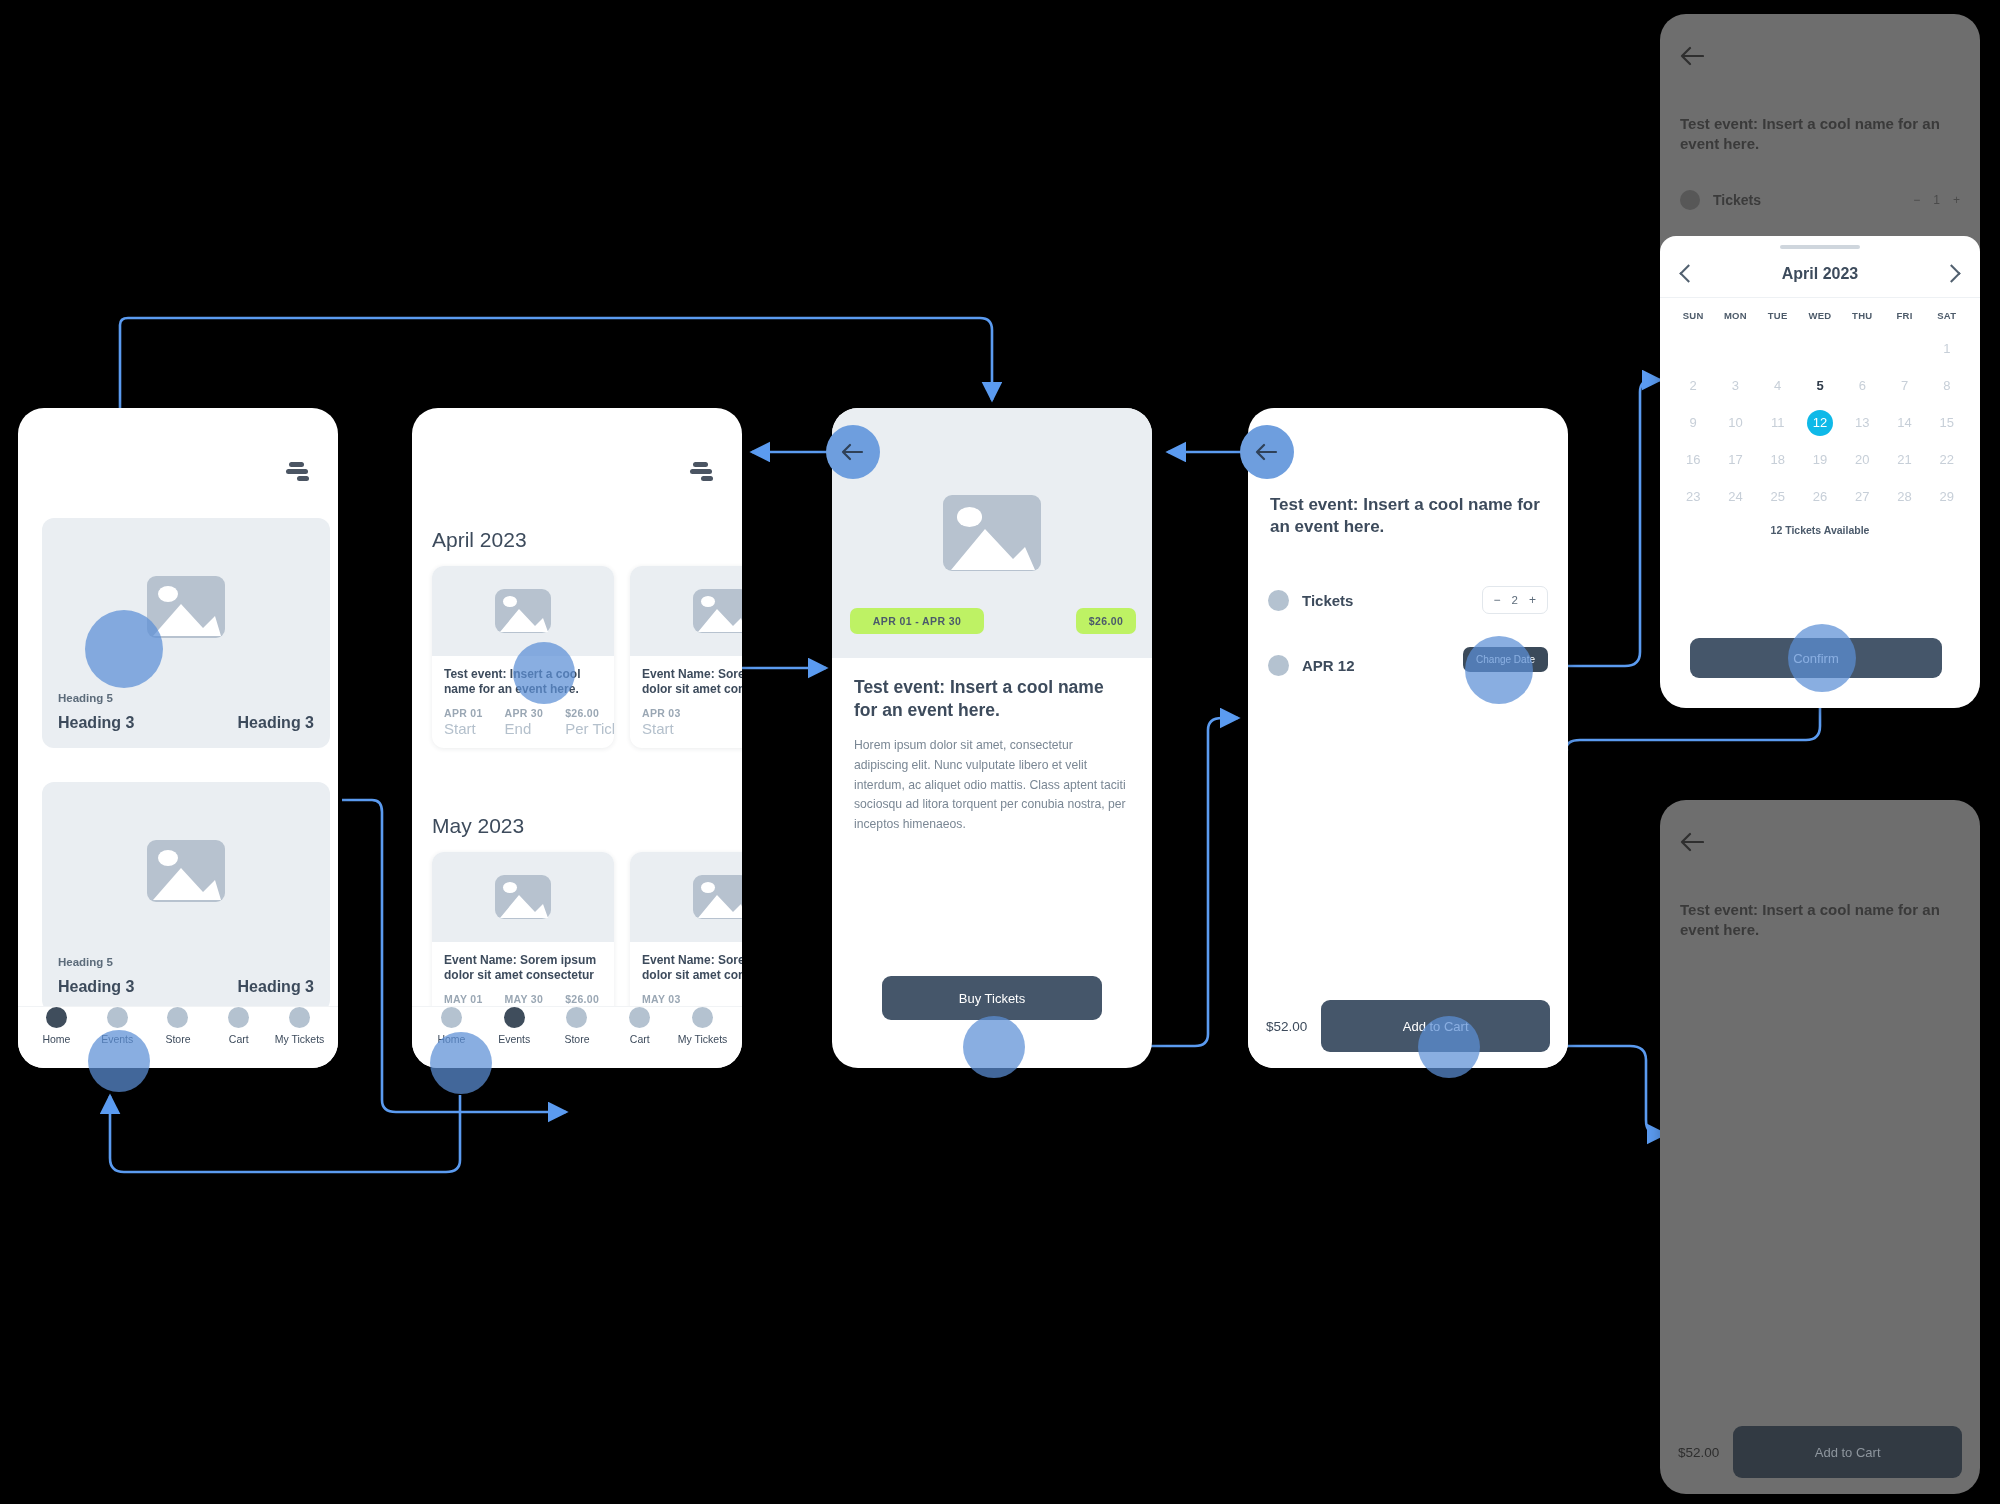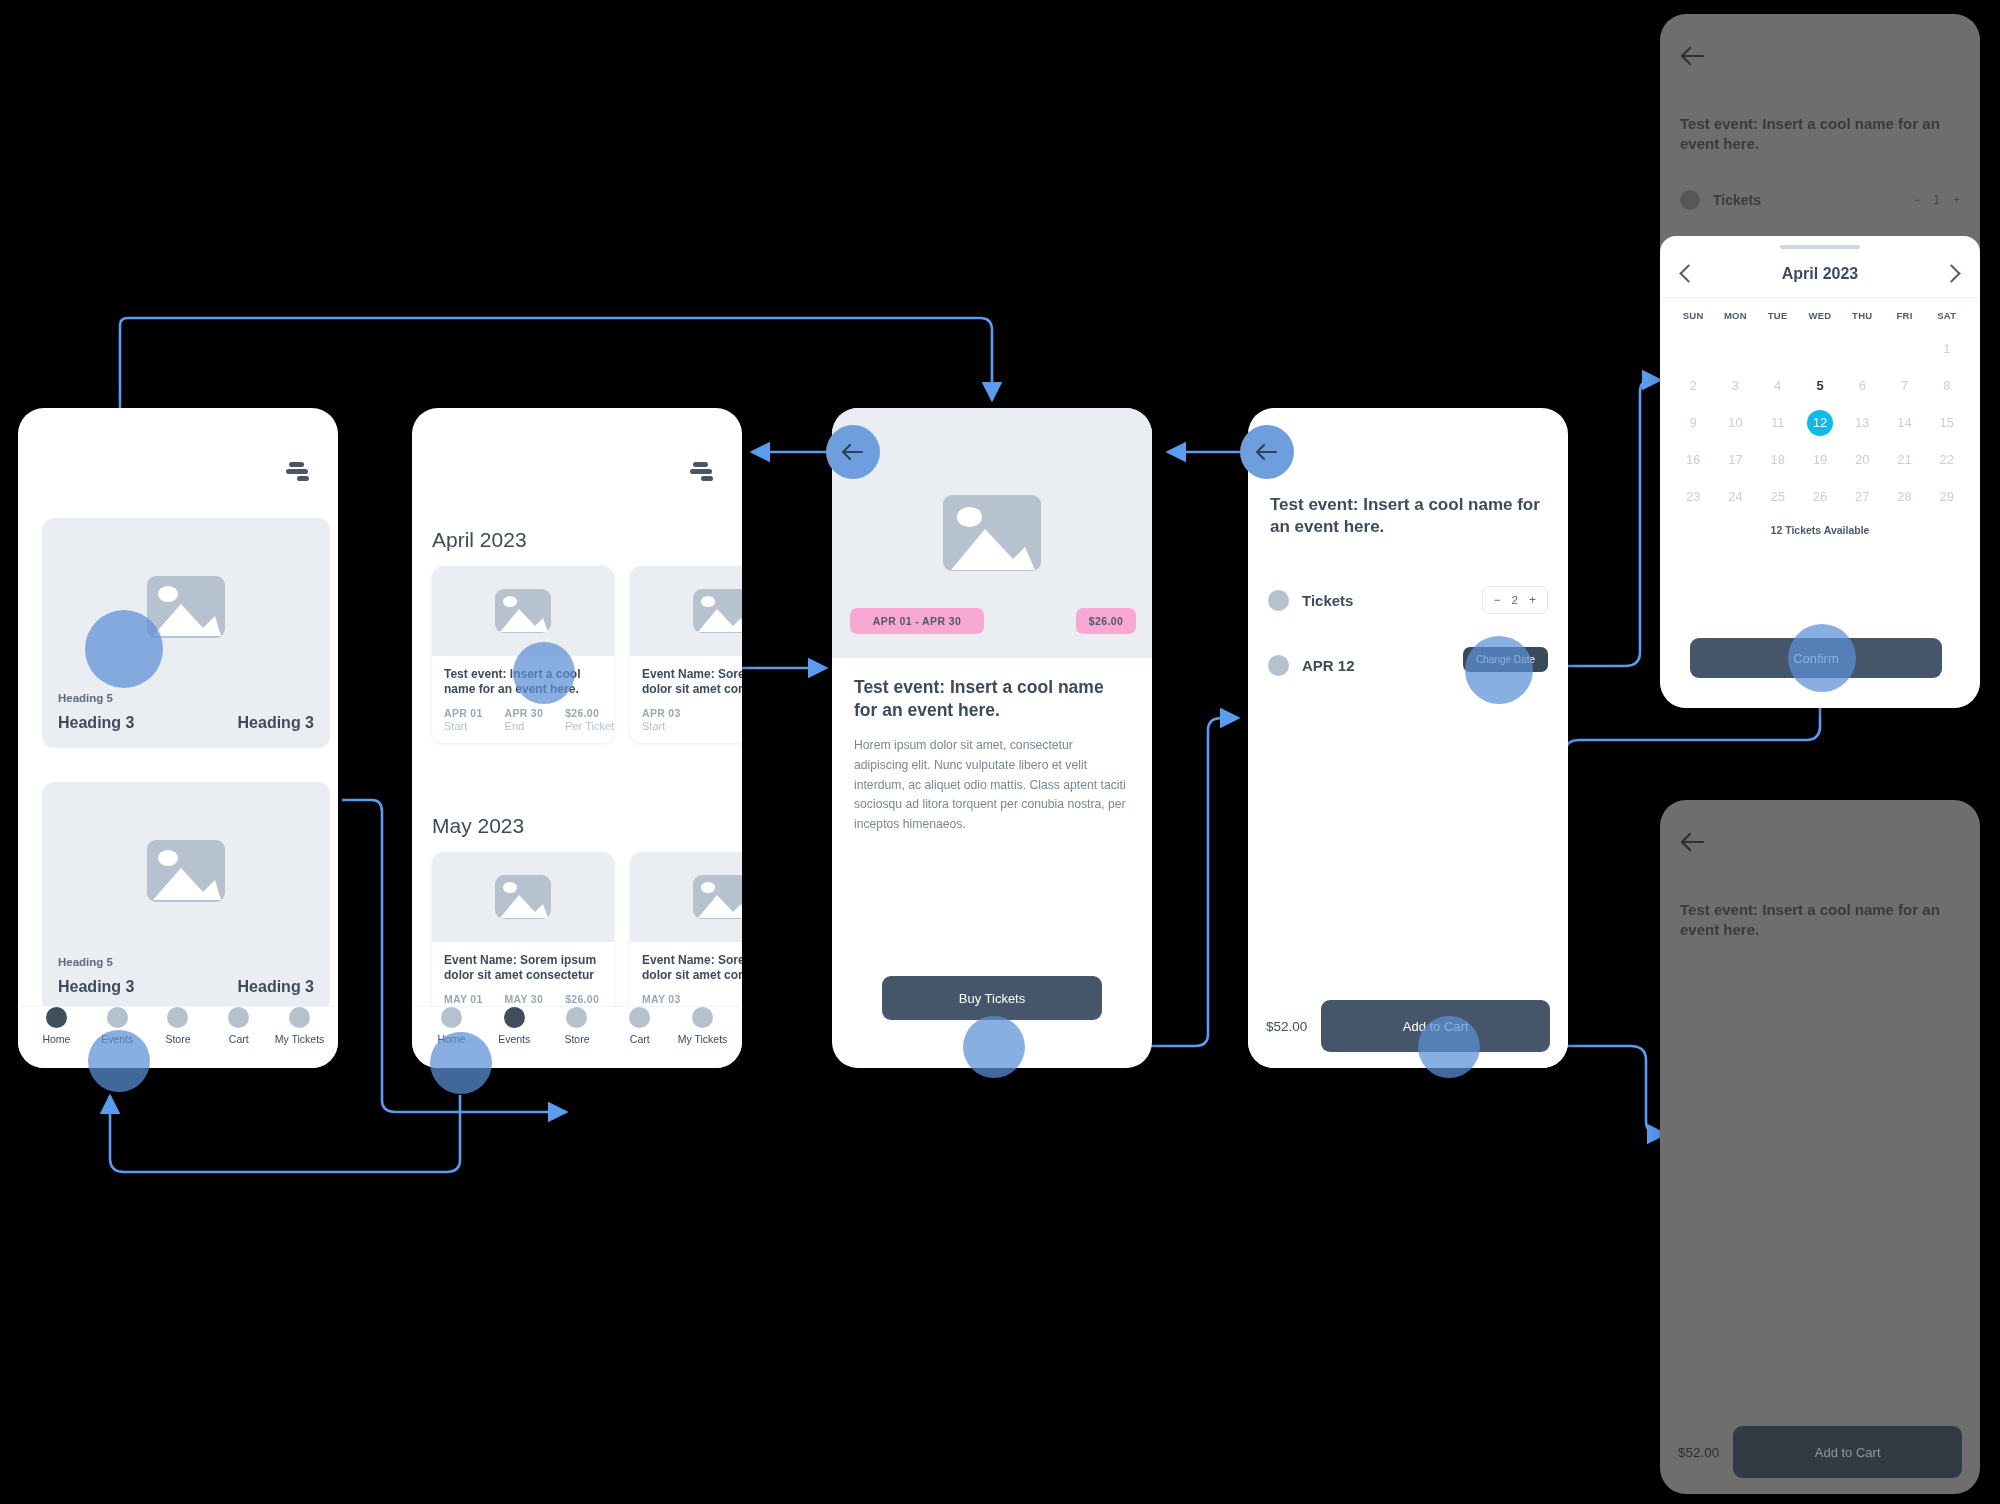--- a/index.html
+++ b/index.html
@@ -66,27 +66,27 @@
 
   
   .p2-month { position:absolute; left:20px; font-size:21px; color:#3d4b5c; font-weight:400; }
   .ev-card { position:absolute; background:#fff; border-radius:12px; overflow:hidden;
              box-shadow:0 1px 5px rgba(30,40,60,.09); }
   .ev-card .thumb { height:90px; background:#eaeef2; display:flex; align-items:center; justify-content:center; }
   .ev-card .thumb .img-ph { width:56px; height:44px; }
   .ev-card .title { font-size:12px; font-weight:bold; color:#3d4b5c; line-height:1.28; padding:11px 12px 0 12px; }
   .ev-meta { display:flex; gap:22px; padding:9px 12px 11px 12px; }
   .ev-meta .col .k { font-size:10.5px; color:#9aa7b4; font-weight:bold; letter-spacing:.3px; white-space:nowrap;}
-  .ev-meta .col .v { font-size:11px; color:#b4c0cc; margin-top:1px; white-space:nowrap;}
+  .ev-meta .col .v { font-size:15px; color:#b4c0cc; margin-top:1px; white-space:nowrap;}
 
   
   .p3-hero { position:absolute; left:0; right:0; top:0; height:250px; background:#eaeef2;
              display:flex; align-items:center; justify-content:center; }
   .p3-hero .img-ph { width:98px; height:76px; }
-  .p3-chip { position:absolute; background:#f9a8d4; border-radius:7px;
+  .p3-chip { position:absolute; background:#bef264; border-radius:7px;
              font-size:10.5px; font-weight:bold; color:#4b5a6b; letter-spacing:.4px;
              display:flex; align-items:center; justify-content:center; }
   .p3-title { position:absolute; left:22px; right:22px; top:268px; font-size:17.5px; font-weight:bold;
               color:#3d4b5c; line-height:1.3; }
   .p3-body { position:absolute; left:22px; right:22px; top:328px; font-size:12.2px; color:#7a8794; line-height:1.62; }
   .btn-primary { background:#45566a; color:#fff; border-radius:9px; display:flex;
                  align-items:center; justify-content:center; font-size:13px; }
 
   
   .p4-title { position:absolute; left:22px; right:22px; top:86px; font-size:17px; font-weight:bold;

